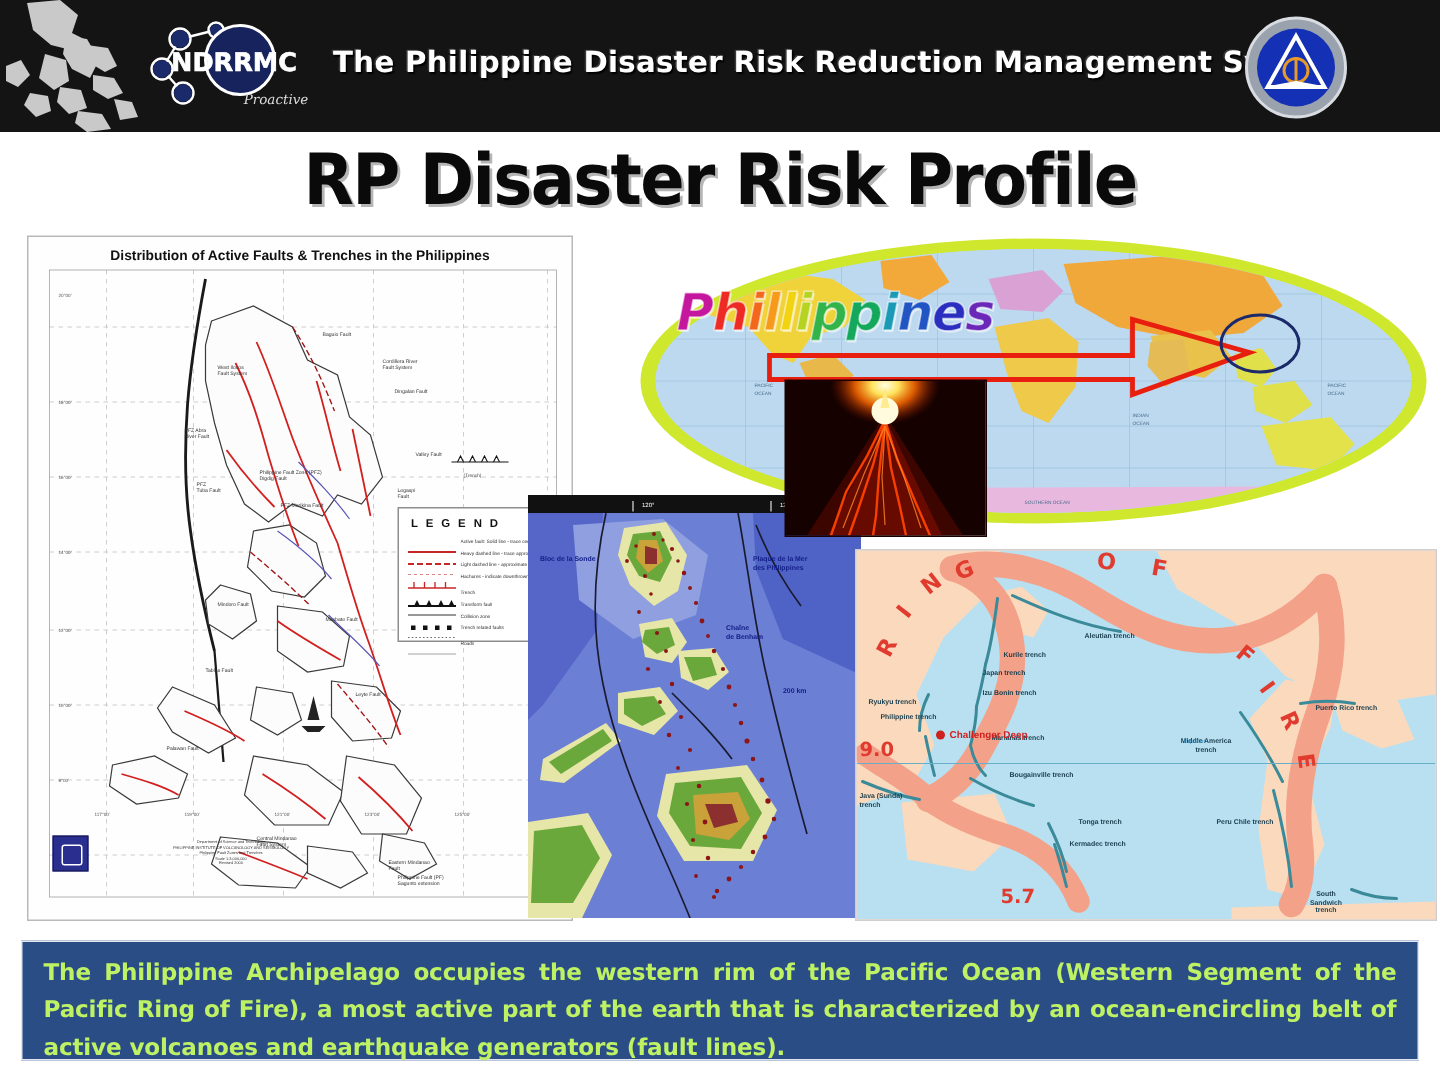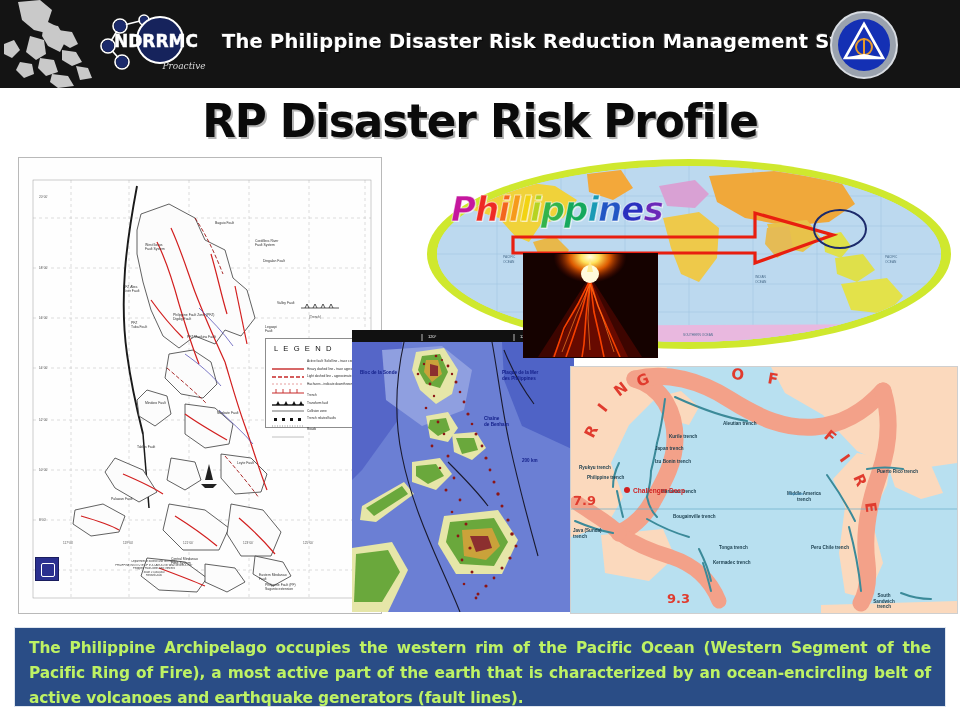--- a/index.html
+++ b/index.html
@@ -53,21 +53,21 @@
     position:absolute;left:0;top:7px;width:362px;text-align:center;
     font-size:9.2px;font-weight:bold;color:#111;
     font-family:"Liberation Sans",sans-serif;
   }
   .fm-grid{position:absolute;left:0;top:0;width:362px;height:455px;}
   .legend-box{
     position:absolute;left:246px;top:180px;width:122px;height:88px;
     background:#fff;border:1px solid #8d8d8d;
   }
   .legend-title{
-    position:absolute;left:8px;top:5px;font-size:7.6px;font-weight:normal;
+    position:absolute;left:8px;top:5px;font-size:7.6px;font-weight:bold;
     letter-spacing:1.6px;color:#111;
   }
   .legend-rows{position:absolute;left:6px;top:18px;width:112px;}
   .lg-row{display:flex;align-items:center;height:7.4px;margin-bottom:.5px;}
   .lg-sym{width:32px;height:6px;flex:0 0 32px;position:relative;}
   .lg-txt{
     font-size:3.2px;color:#2a2a2a;margin-left:3px;white-space:nowrap;
     overflow:hidden;
   }
   .lg-sp{margin-top:3px;}
@@ -357,20 +357,21 @@
         <path d="M282 150 L320 150"></path>
         <path d="M286 150 L288 146 L290 150 M294 150 L296 146 L298 150
                  M302 150 L304 146 L306 150 M310 150 L312 146 L314 150"></path>
       </g>
       <text x="296" y="160" font-family="Liberation Sans, sans-serif" font-size="3.2" fill="#444" text-anchor="middle">(Trench)</text>
 
       <path d="M186 322 L190 306 L194 322 Z" fill="#222"></path>
       <path d="M182 326 L198 326 L194 330 L186 330 Z" fill="#222"></path>
     </svg>
 
+    <div class="fault-map-title">Distribution of Active Faults &amp; Trenches in the Philippines</div>
 
     <div class="legend-box">
       <div class="legend-title">L E G E N D</div>
       <div class="legend-rows">
         <div class="lg-row">
           <span class="lg-sym">
             <svg width="32" height="6">
                 <line x1="0" y1="3" x2="32" y2="3" stroke="#c62828" stroke-width="1.4"></line>
               </svg>
           </span>
@@ -753,21 +754,21 @@
     <div class="rof-lab" style="left:2px;top:161px;width:36px;white-space:normal;">Java (Sunda) trench</div>
     <div class="rof-lab" style="left:148px;top:178px;">Tonga trench</div>
     <div class="rof-lab" style="left:142px;top:193px;">Kermadec trench</div>
     <div class="rof-lab" style="left:306px;top:102px;">Puerto Rico trench</div>
     <div class="rof-lab" style="left:212px;top:124px;width:42px;white-space:normal;text-align:center;">Middle America trench</div>
     <div class="rof-lab" style="left:240px;top:178px;">Peru Chile trench</div>
     <div class="rof-lab" style="left:296px;top:226px;width:34px;white-space:normal;text-align:center;">South Sandwich trench</div>
 
     <div class="challenger">Challenger Deep</div>
     <div class="equator-lab">Equator</div>
-    <div class="rof-mag" style="left:2px;top:126px;">7.9</div>
-    <div class="rof-mag" style="left:96px;top:224px;">9.3</div>
+    <div class="rof-mag" style="left:2px;top:126px;">9.0</div>
+    <div class="rof-mag" style="left:96px;top:224px;">5.7</div>
   </div>
 
   <div class="caption">
     <p>The Philippine Archipelago occupies the western rim of the Pacific Ocean (Western Segment of the Pacific Ring of Fire), a most active part of the earth that is characterized by an ocean-encircling belt of active  volcanoes and earthquake generators (fault lines).</p>
   </div>
 
 </div>
 
 </body></html>

